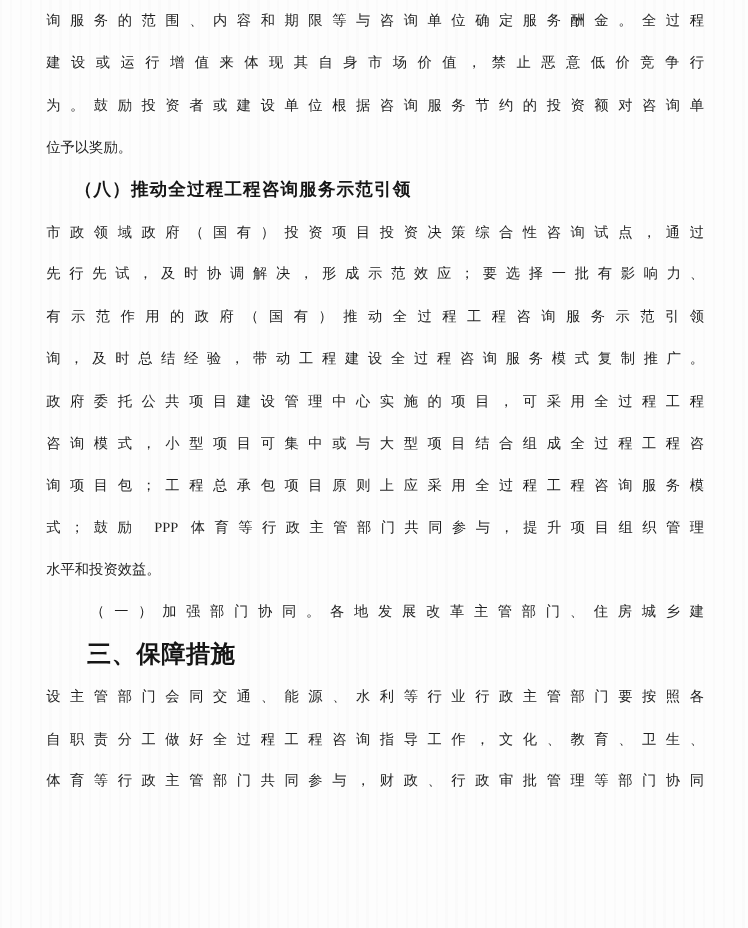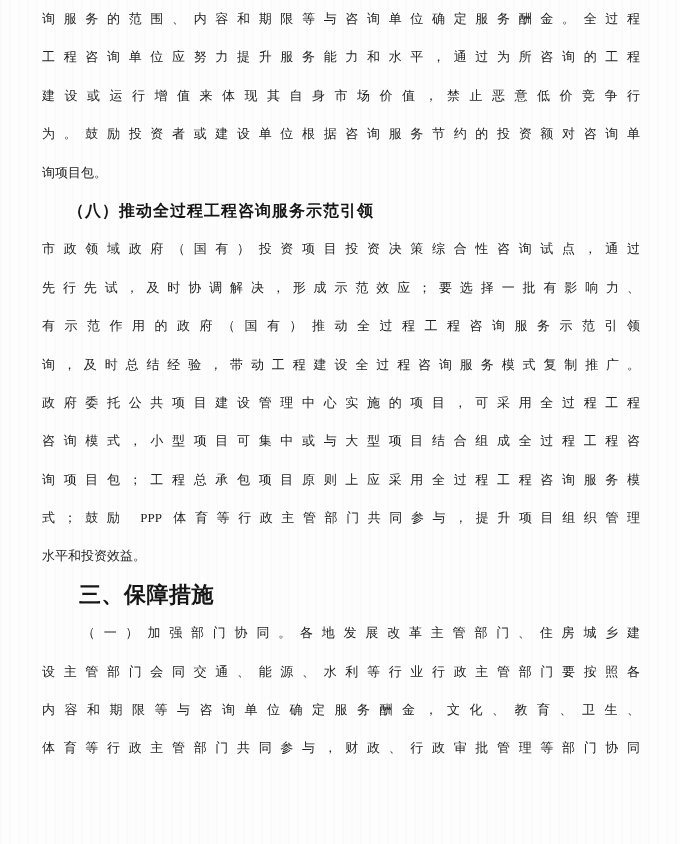--- a/index.html
+++ b/index.html
@@ -59,33 +59,32 @@
     letter-spacing: 0.5px;
     color: var(--heading, #161616);
   }
 </style>
 </head>
 <body>
 
 <div class="page">
   <div class="text-column">
       <div class="line body justify">询服务的范围、内容和期限等与咨询单位确定服务酬金。全过程</div>
-      <div class="line body justify">工程咨询单位应努力提升服务能力和水平，通过为所咨询的工程</div>
       <div class="line body justify">建设或运行增值来体现其自身市场价值，禁止恶意低价竞争行</div>
       <div class="line body justify">为。鼓励投资者或建设单位根据咨询服务节约的投资额对咨询单</div>
-      <div class="line body">询项目包。</div>
+      <div class="line body">位予以奖励。</div>
       <div class="line heading-kai indent">（八）推动全过程工程咨询服务示范引领</div>
       <div class="line body justify">市政领域政府（国有）投资项目投资决策综合性咨询试点，通过</div>
       <div class="line body justify">先行先试，及时协调解决，形成示范效应；要选择一批有影响力、</div>
       <div class="line body justify">有示范作用的政府（国有）推动全过程工程咨询服务示范引领</div>
       <div class="line body justify">询，及时总结经验，带动工程建设全过程咨询服务模式复制推广。</div>
       <div class="line body justify">政府委托公共项目建设管理中心实施的项目，可采用全过程工程</div>
       <div class="line body justify">咨询模式，小型项目可集中或与大型项目结合组成全过程工程咨</div>
       <div class="line body justify">询项目包；工程总承包项目原则上应采用全过程工程咨询服务模</div>
       <div class="line body justify">式；鼓励 PPP 体育等行政主管部门共同参与，提升项目组织管理</div>
       <div class="line body">水平和投资效益。</div>
+      <div class="line body indent justify">（一）加强部门协同。各地发展改革主管部门、住房城乡建</div>
       <div class="line heading-hei indent">三、保障措施</div>
-      <div class="line body indent justify">（一）加强部门协同。各地发展改革主管部门、住房城乡建</div>
       <div class="line body justify">设主管部门会同交通、能源、水利等行业行政主管部门要按照各</div>
-      <div class="line body justify">内容和期限等与咨询单位确定服务酬金，文化、教育、卫生、</div>
+      <div class="line body justify">自职责分工做好全过程工程咨询指导工作，文化、教育、卫生、</div>
       <div class="line body justify">体育等行政主管部门共同参与，财政、行政审批管理等部门协同</div>
     </div>
 </div>
 
 </body></html>

